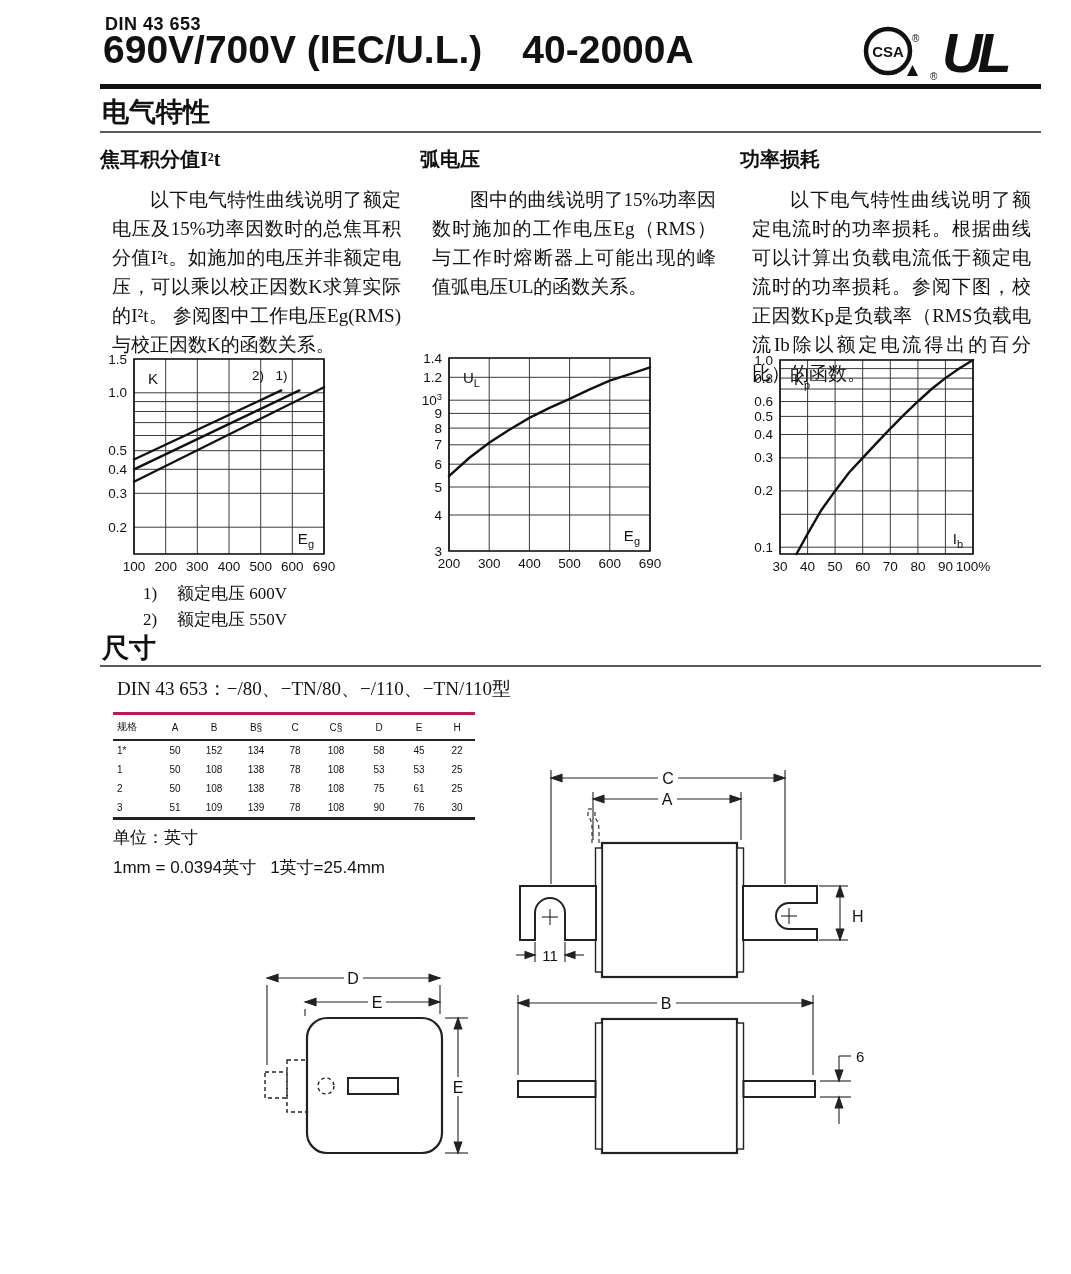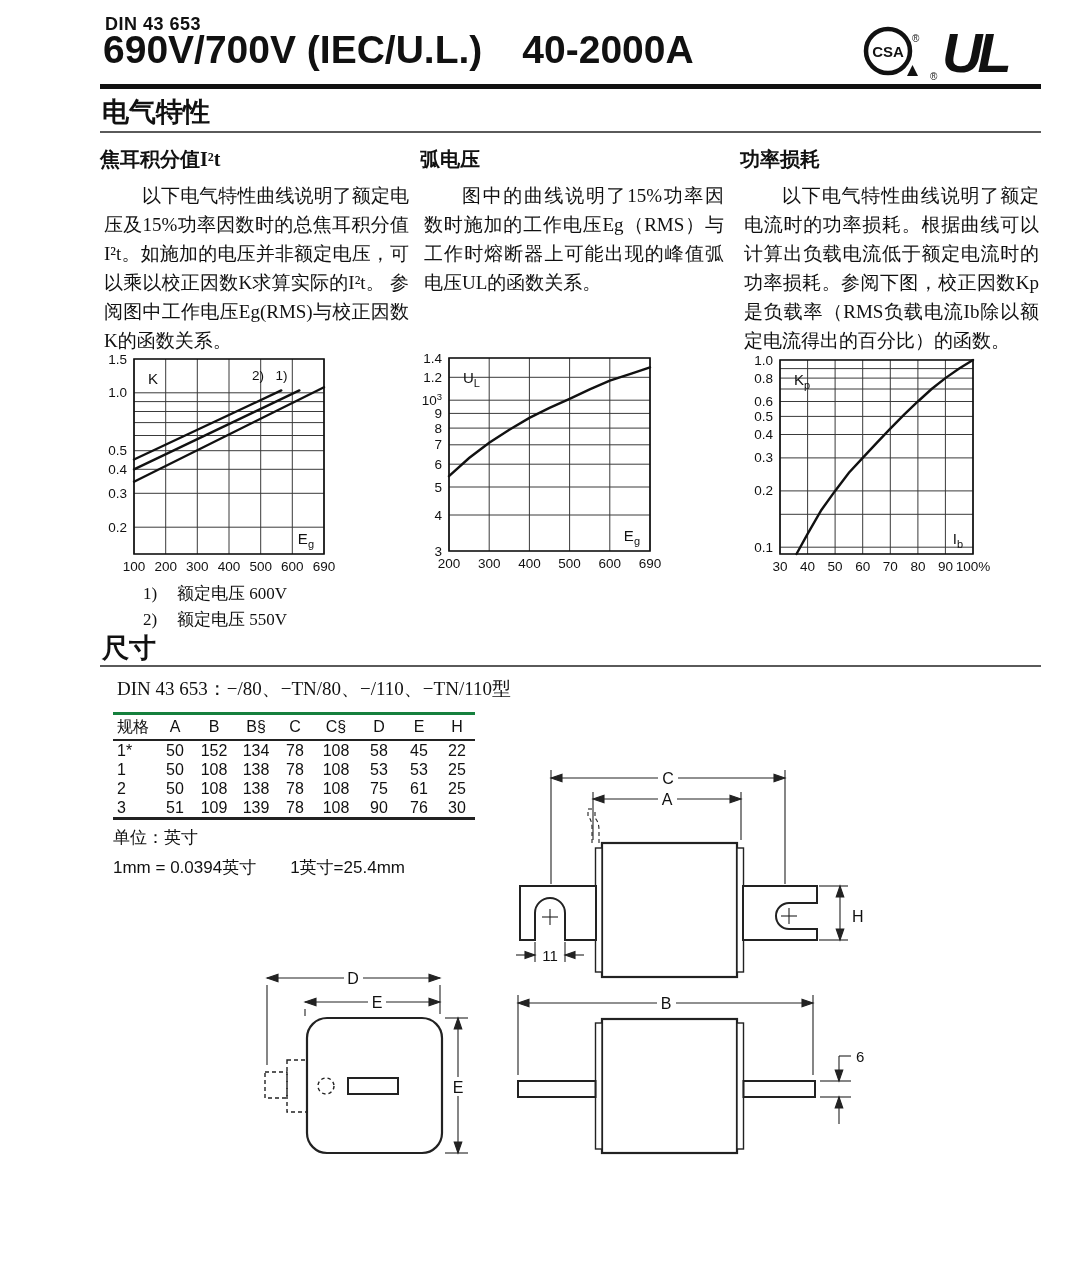--- a/index.html
+++ b/index.html
@@ -8,36 +8,36 @@
   .abs{position:absolute;}
   .rule-thick{position:absolute;left:100px;top:84px;width:941px;height:5px;background:#111;}
   .rule-thin{position:absolute;left:100px;width:941px;height:2px;background:#5a5a5a;}
   .din{position:absolute;left:105px;top:14px;font-size:18px;font-weight:bold;letter-spacing:.5px;text-align:right;}
   .big-title{position:absolute;left:103px;top:28px;font-size:39px;font-weight:bold;white-space:nowrap;text-align:right;}
   .big-title .amps{margin-left:40px;}
   .sec-title{position:absolute;left:102px;font-size:27px;font-weight:bold;
              font-family:"Liberation Serif",serif;}
   .col{position:absolute;top:146px;font-family:"Liberation Serif",serif;}
   .col h3{margin:0 0 8px 0;font-size:20px;font-weight:bold;}
-  .col p{margin:4px;font-size:19px;line-height:29px;text-indent:2em;text-align:justify;}
+  .col p{margin:12px;font-size:19px;line-height:29px;text-indent:2em;text-align:justify;}
   .footnotes{position:absolute;left:143px;top:581px;font-family:"Liberation Serif",serif;
              font-size:17px;line-height:26px;}
   .footnotes .marker{display:inline-block;width:34px;}
   .models-line{position:absolute;left:117px;top:676px;font-size:19px;
                font-family:"Liberation Serif",serif;text-align:center;}
   table.dim-table{position:absolute;left:113px;top:712px;width:352px;border-collapse:collapse;
-      table-layout:fixed;font-size:16px;border-top:3px solid #15803d;border-bottom:3px solid #222;}
+      table-layout:fixed;font-size:10px;border-top:3px solid #be185d;border-bottom:3px solid #222;}
   table.dim-table th{font-weight:normal;text-align:center;height:24px;
       border-bottom:2px solid #222;padding:0;}
   table.dim-table td{text-align:center;height:19px;padding:0;}
   table.dim-table th:first-child,table.dim-table td:first-child{text-align:left;padding-left:4px;}
   .units-note{position:absolute;left:113px;top:826px;font-size:17px;
               font-family:"Liberation Serif",serif;}
   .conv-note{position:absolute;left:113px;top:856px;font-size:17px;}
-  .conv-note .part2{margin-left:34px;}
+  .conv-note .part2{margin-left:14px;}
   svg text{font-family:"Liberation Sans",sans-serif;}
 </style>
 </head>
 <body>
 
 <div class="page">
 
   <div class="din">DIN 43 653</div>
   <div class="big-title">
     <span>690V/700V (IEC/U.L.)</span><span class="amps">40-2000A</span>

